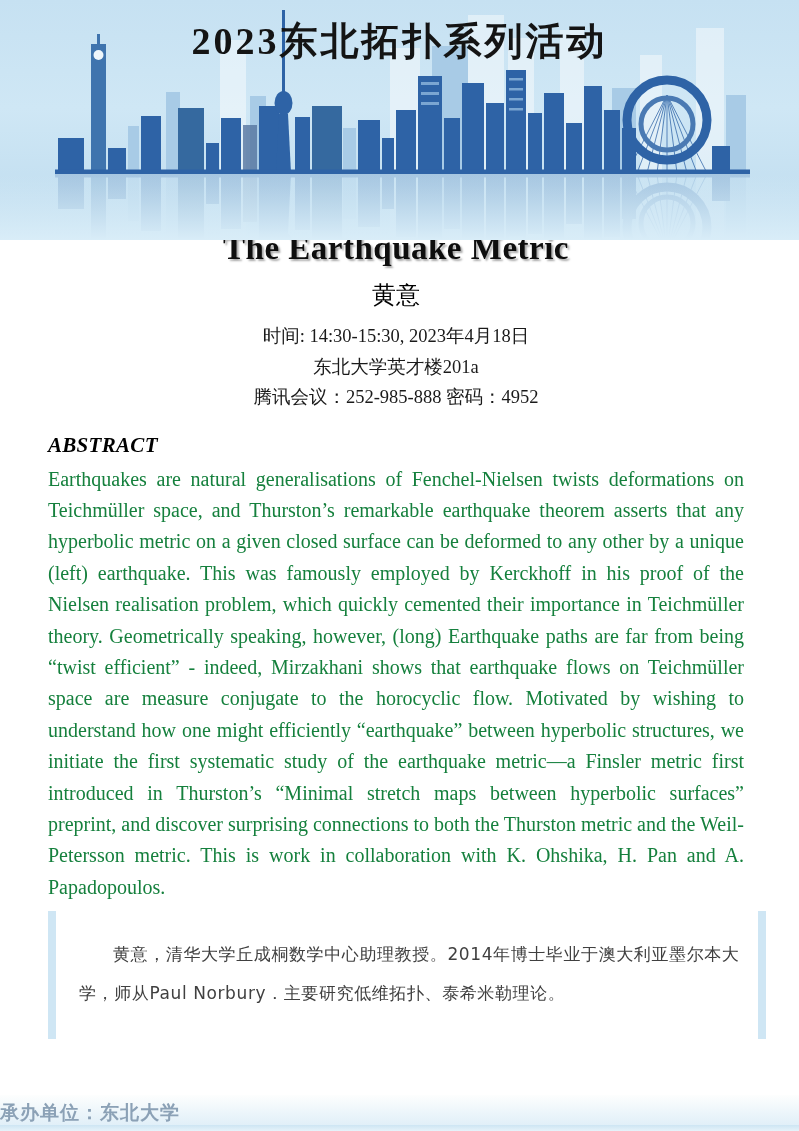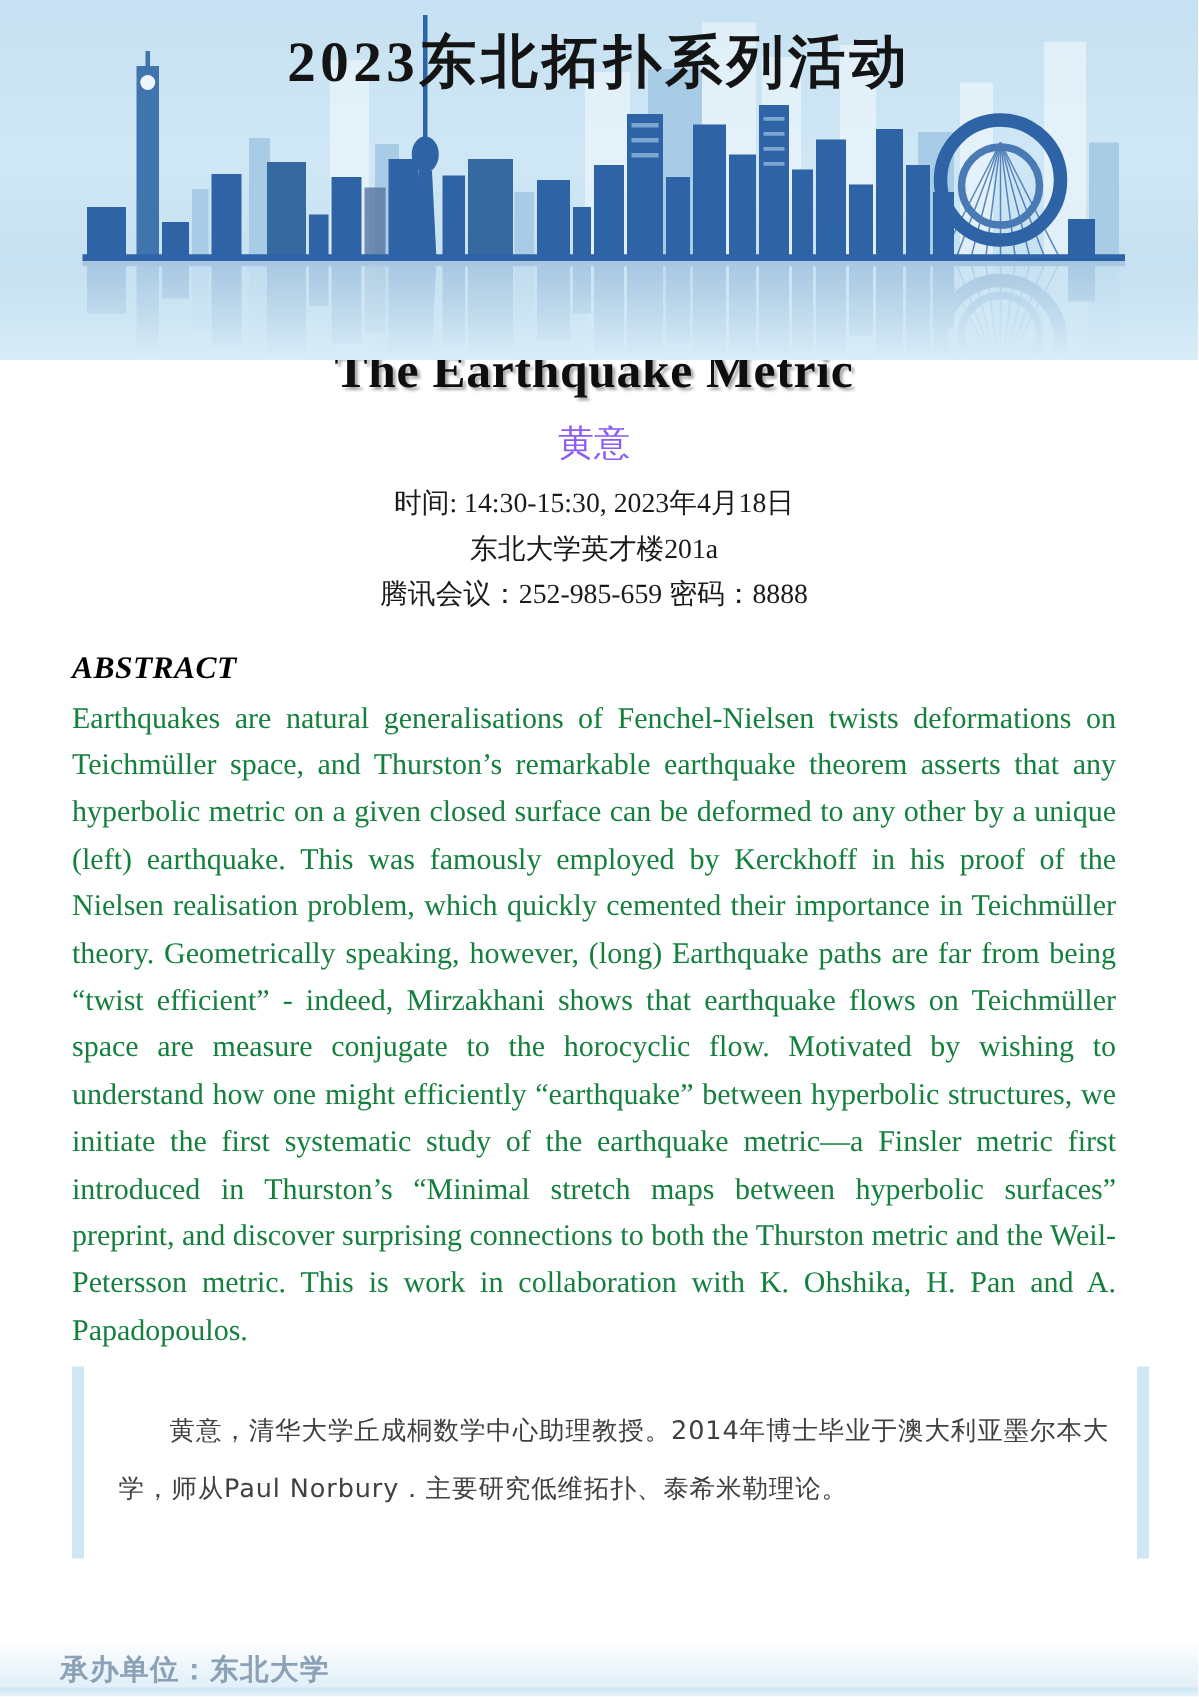--- a/index.html
+++ b/index.html
@@ -14,21 +14,21 @@
     position:absolute; top:16px; left:50%; transform:translateX(-50%);
     font-size:38px; font-weight:bold; letter-spacing:3px; color:#141414;
     white-space:nowrap; font-family:"Liberation Serif", serif;
   }
   
   .content { padding:10px 55px 0 48px; }
   .talk-title {
     margin:8px 0 0; text-align:center; font-size:33px; font-weight:bold;
     color:#0e0e0e; text-shadow:2px 2px 2px #a9a9a9; letter-spacing:0.5px;
   }
-  .speaker { text-align:center; font-size:24px; margin-top:12px; color:#8b5cf6; }
+  .speaker { text-align:center; font-size:24px; margin-top:12px; color:#000000; }
   .info { text-align:center; font-size:18.5px; line-height:30.5px; color:#1a1a1a; margin-top:0; }
   .info-block { margin-top:10px; }
   .abstract-heading { margin:20px 0 0; font-size:21px; font-weight:bold; color:#000; letter-spacing:0.3px;font-style:italic; }
   .abstract-body {
     margin:6px 0 0; font-size:20px; line-height:31.4px; color:#15803d;
     text-align:justify; text-justify:inter-word;
   }
   
   .bio-box {
     margin:8px 33px 0 48px;
@@ -38,21 +38,21 @@
   }
   .bio-text {
     margin:0; font-family:"DejaVu Sans", sans-serif;
     font-size:17px; line-height:39px; color:#404040;
     text-indent:2em; letter-spacing:0.6px;
   }
   
   .footer {
     position:absolute; left:0; bottom:0; width:799px; height:36px;
     background:linear-gradient(180deg,#fdfefe 0%, #eaf4fa 55%, #dcedf7 100%);
-    display:flex; align-items:center; padding-left:40px; box-sizing:border-box;
+    display:flex; align-items:center; box-sizing:border-box;
   }
   .footer-text {
     font-family:"Liberation Sans", sans-serif; font-size:19px; font-weight:bold;
     color:#8ba1b6; letter-spacing:1px;
   }
   .bottom-strip {
     position:absolute; left:0; bottom:0; width:799px; height:6px;
     background:linear-gradient(180deg,#cde5f3 0%, #e6f3fa 100%);
   }
 </style>
@@ -168,21 +168,21 @@
 
     <div class="banner-title">2023东北拓扑系列活动</div>
   </header>
 
   <main class="content">
     <h1 class="talk-title">The Earthquake Metric</h1>
     <div class="speaker">黄意</div>
     <div class="info-block">
       <div class="info">时间: 14:30-15:30, 2023年4月18日</div>
       <div class="info">东北大学英才楼201a</div>
-      <div class="info">腾讯会议：252-985-659 密码：8888</div>
+      <div class="info">腾讯会议：252-985-888 密码：4952</div>
     </div>
     <h2 class="abstract-heading">ABSTRACT</h2>
     <p class="abstract-body">Earthquakes are natural generalisations of Fenchel-Nielsen twists deformations on Teichmüller space, and Thurston’s remarkable earthquake theorem asserts that any hyperbolic metric on a given closed surface can be deformed to any other by a unique (left) earthquake. This was famously employed by Kerckhoff in his proof of the Nielsen realisation problem, which quickly cemented their importance in Teichmüller theory. Geometrically speaking, however, (long) Earthquake paths are far from being “twist efficient” - indeed, Mirzakhani shows that earthquake flows on Teichmüller space are measure conjugate to the horocyclic flow. Motivated by wishing to understand how one might efficiently “earthquake” between hyperbolic structures, we initiate the first systematic study of the earthquake metric—a Finsler metric first introduced in Thurston’s “Minimal stretch maps between hyperbolic surfaces” preprint, and discover surprising connections to both the Thurston metric and the Weil-Petersson metric. This is work in collaboration with K. Ohshika, H. Pan and A. Papadopoulos.</p>
   </main>
 
   <section class="bio-box">
     <p class="bio-text">黄意，清华大学丘成桐数学中心助理教授。2014年博士毕业于澳大利亚墨尔本大学，师从Paul Norbury．主要研究低维拓扑、泰希米勒理论。</p>
   </section>
 
   <footer class="footer">

